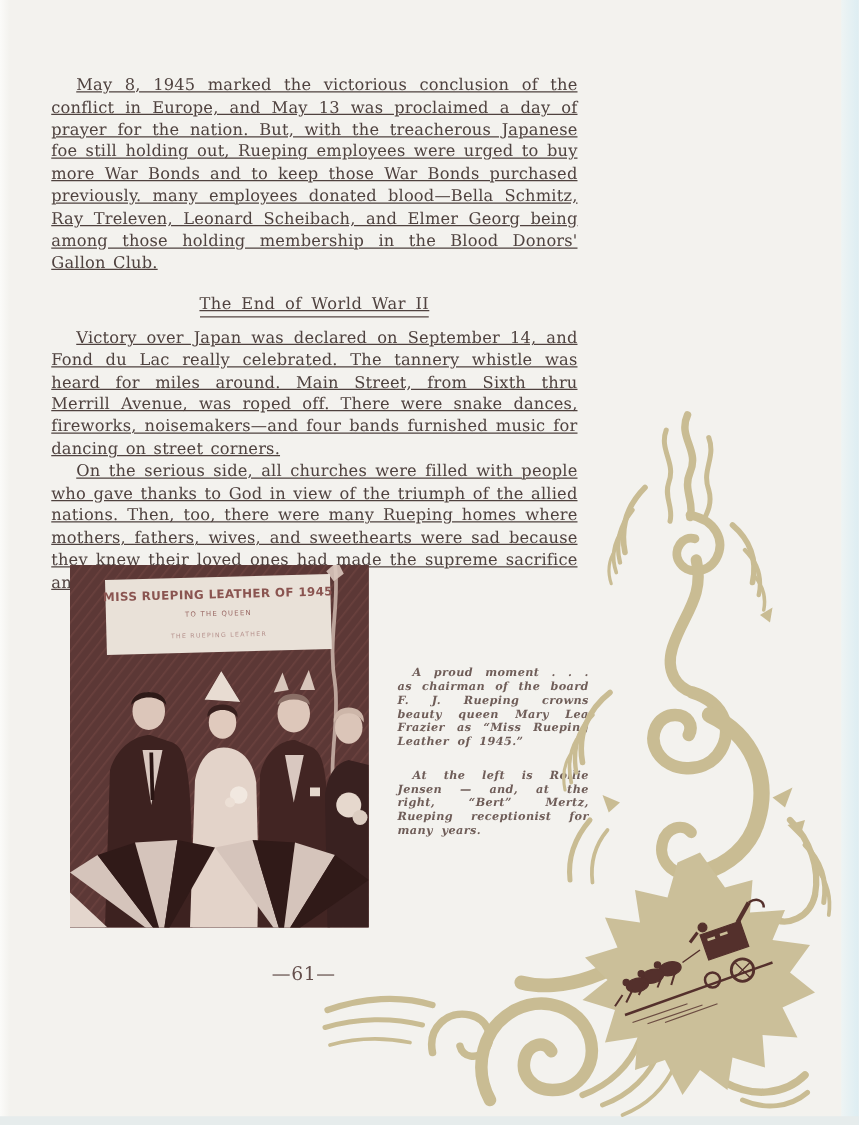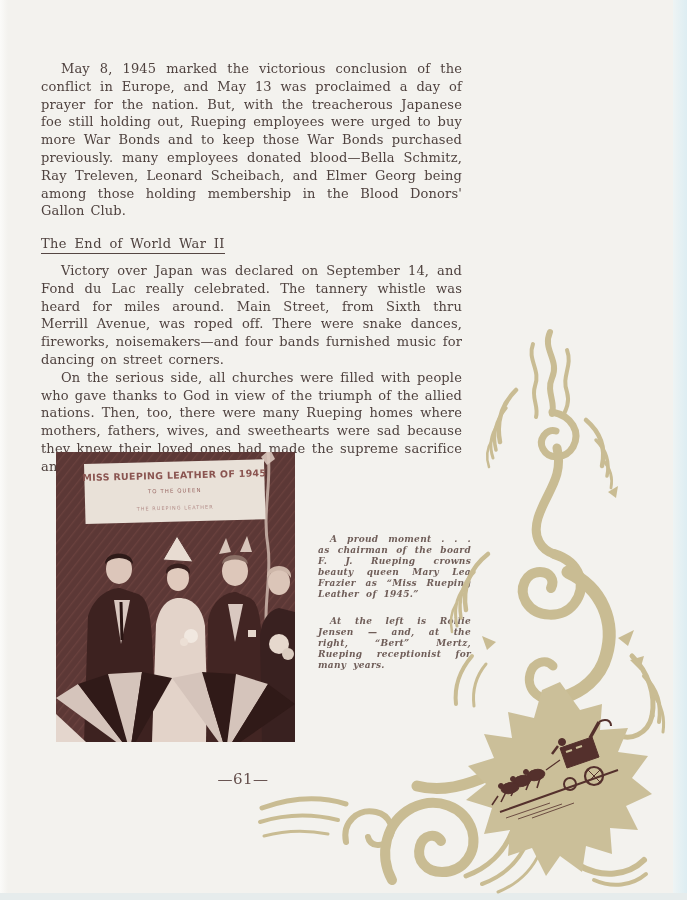--- a/index.html
+++ b/index.html
@@ -21,29 +21,30 @@
   }
   .edge-bottom{
     position:absolute;left:0;bottom:0;width:100%;height:7px;
     background:#e6ecec;
   }
   .textcol{
     position:absolute;left:41px;top:60px;width:421px;
     color:#4f423f;
     font-size:13px;line-height:17.8px;
     text-align:justify;
+    text-decoration:underline;
   }
   .textcol p{
     margin:0;
     text-indent:20px;
     word-spacing:1.6px;
     letter-spacing:0.15px;
   }
   .heading{
-    text-align:left;
+    text-align:center;
     margin:15px 0 9px 0;
     font-size:13px;
   }
   .heading span{
     border-bottom:1px solid #554643;
     padding-bottom:2px;
     word-spacing:3px;
     letter-spacing:0.4px;
   }
   .photo{

